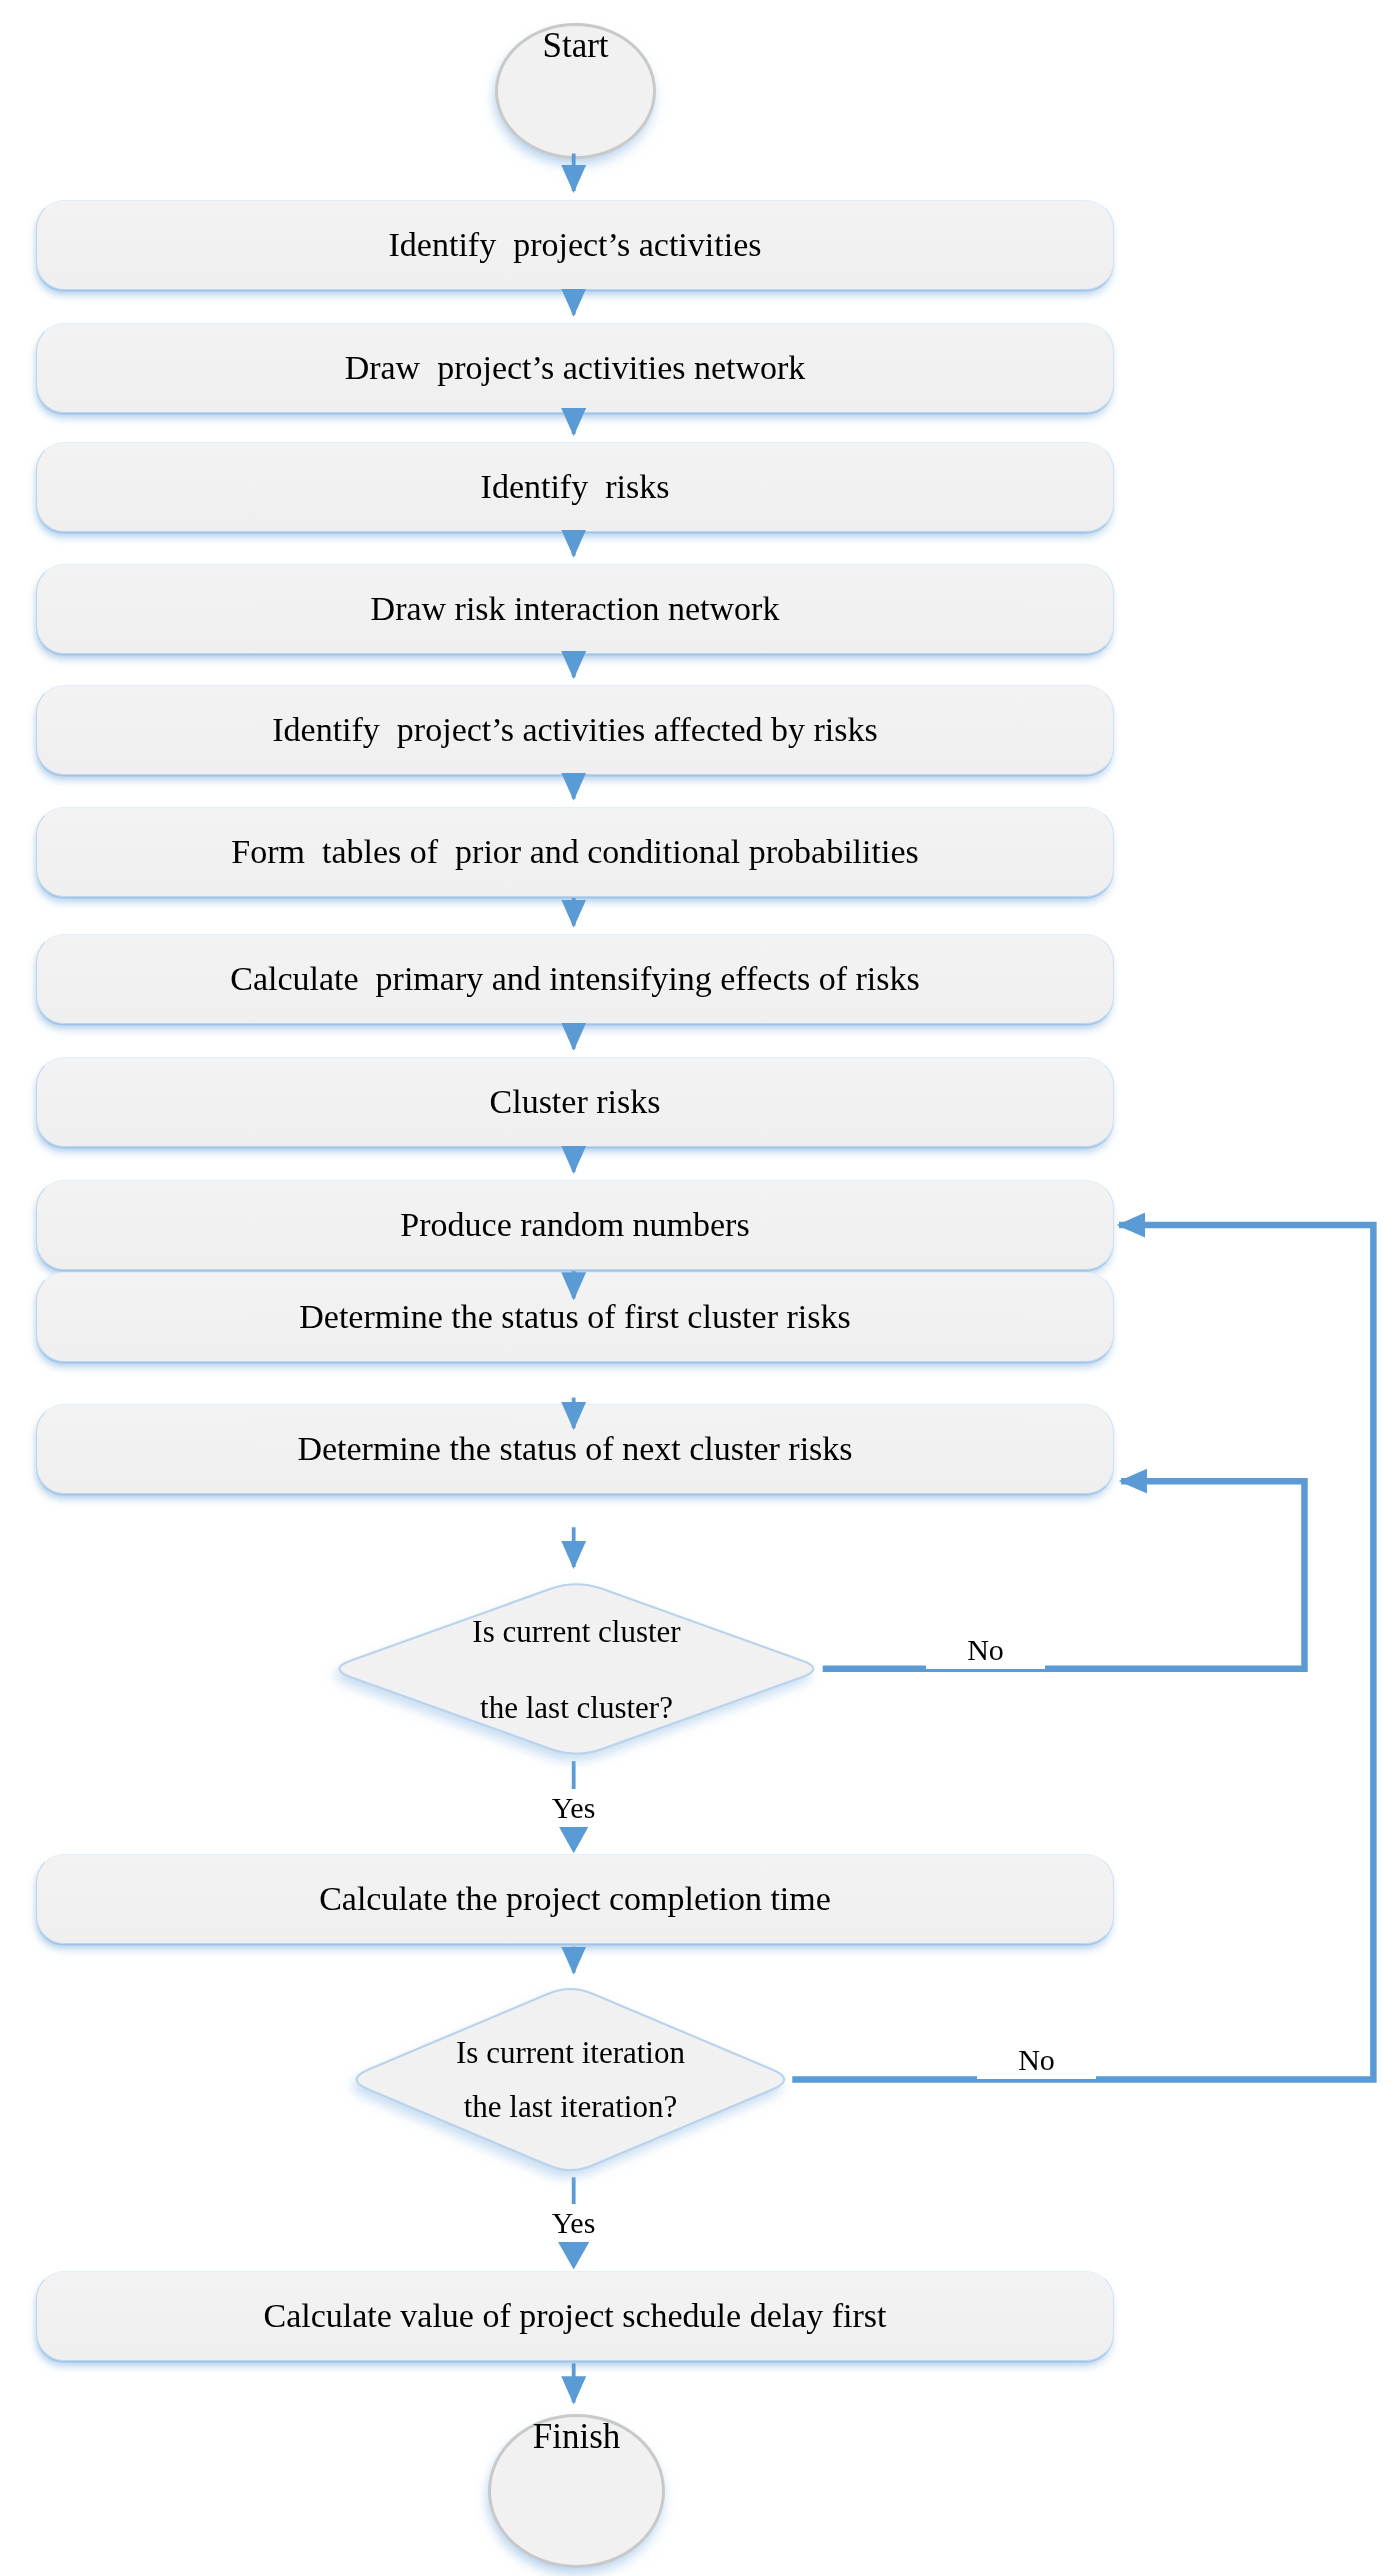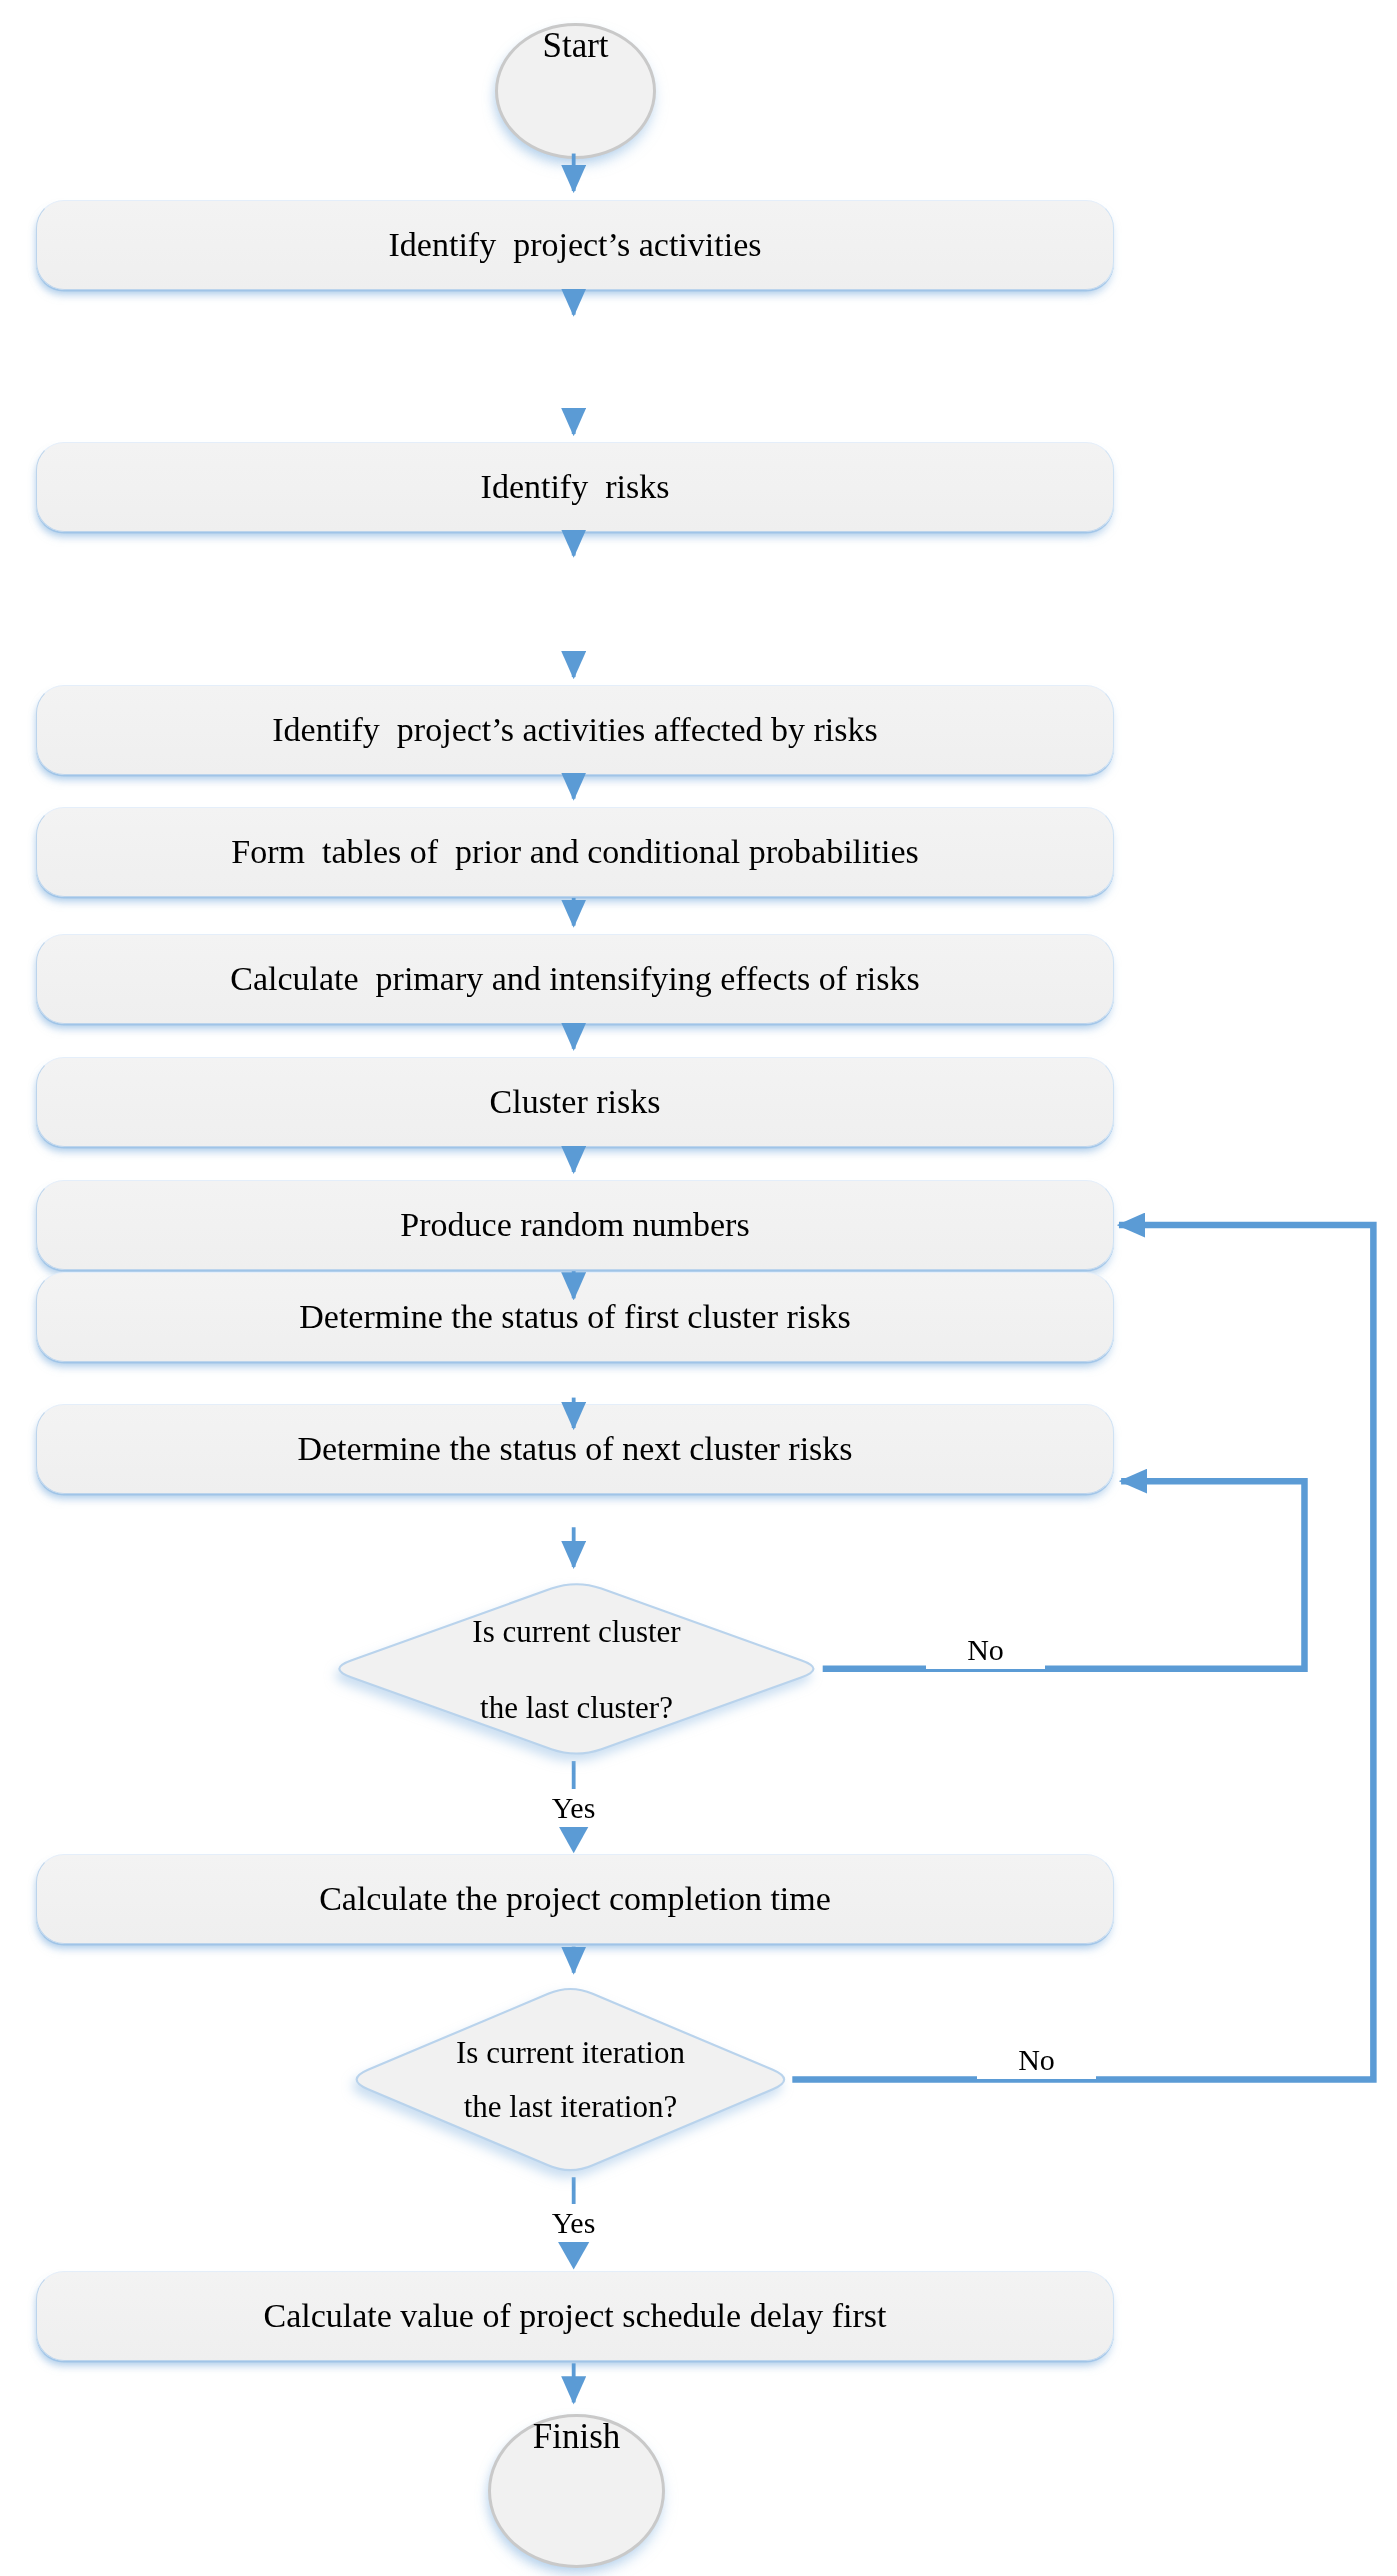--- a/index.html
+++ b/index.html
@@ -81,21 +81,23 @@
   </svg>
 
   <div class="terminal" style="left:495px;top:23px;width:155px;height:130px;">
     <span>Start</span>
   </div>
   <div class="terminal" style="left:488px;top:2414px;width:171px;height:148px;">
     <span>Finish</span>
   </div>
 
   <div class="step" style="top:200px;">Identify  project’s activities</div>
+  <div class="step" style="top:323px;">Draw  project’s activities network</div>
   <div class="step" style="top:442px;">Identify  risks</div>
+  <div class="step" style="top:564px;">Draw risk interaction network</div>
   <div class="step" style="top:685px;">Identify  project’s activities affected by risks</div>
   <div class="step" style="top:807px;">Form  tables of  prior and conditional probabilities</div>
   <div class="step" style="top:934px;">Calculate  primary and intensifying effects of risks</div>
   <div class="step" style="top:1057px;">Cluster risks</div>
   <div class="step" style="top:1180px;">Produce random numbers</div>
   <div class="step" style="top:1234px;margin-top:38px;">Determine the status of first cluster risks</div>
   <div class="step" style="top:1404px;">Determine the status of next cluster risks</div>
   <div class="step" style="top:1854px;text-align:right;">Calculate the project completion time</div>
   <div class="step" style="top:2271px;">Calculate value of project schedule delay first</div>
 

